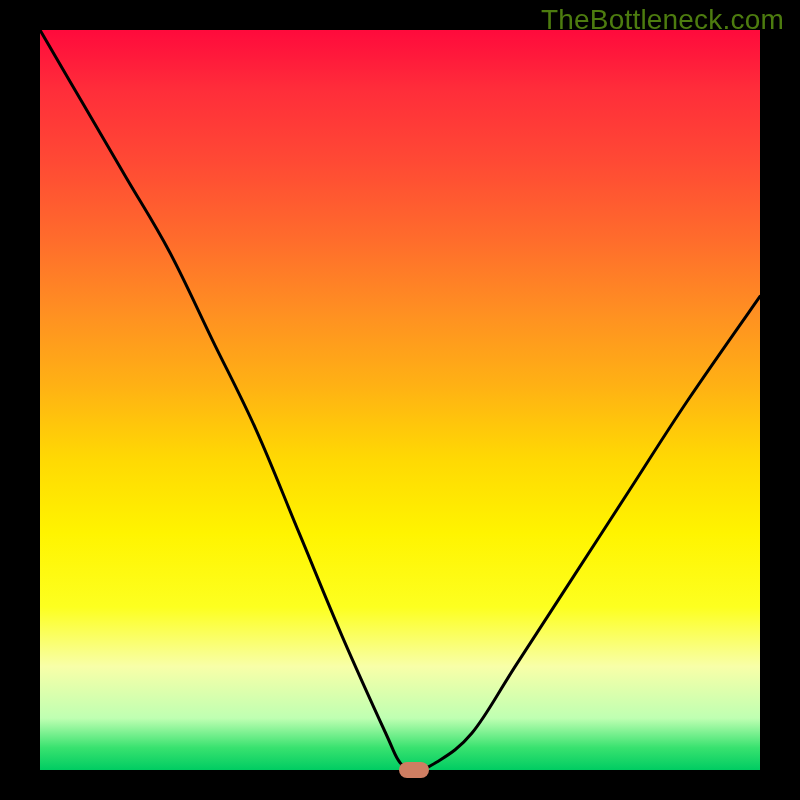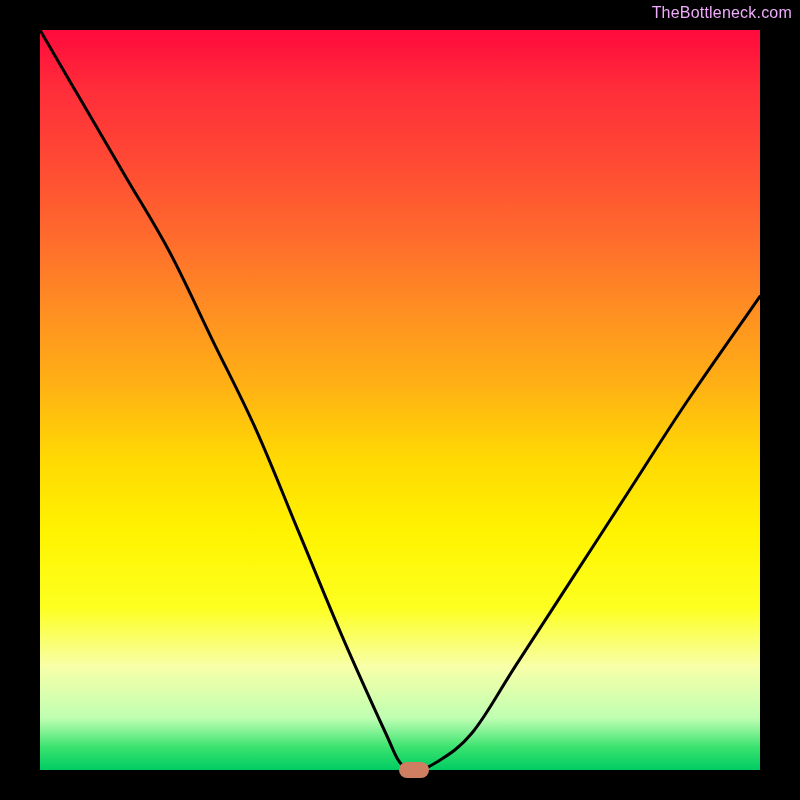--- a/index.html
+++ b/index.html
@@ -51,23 +51,23 @@
     position: absolute;
     width: 30px;
     height: 16px;
     border-radius: 8px;
     background: #cf7e62;
     transform: translate(-50%, -50%);
   }
   .watermark {
     position: absolute;
     top: 4px;
-    right: 8px;
-    color: #f0abfc;
-    font-size: 16px;
+    right: 16px;
+    color: #4d7c0f;
+    font-size: 28px;
     font-weight: 500;
     letter-spacing: 0.2px;
     font-family: Arial, Helvetica, sans-serif;
   }
 </style>
 </head>
 <body>
 
 <div class="frame">
 

